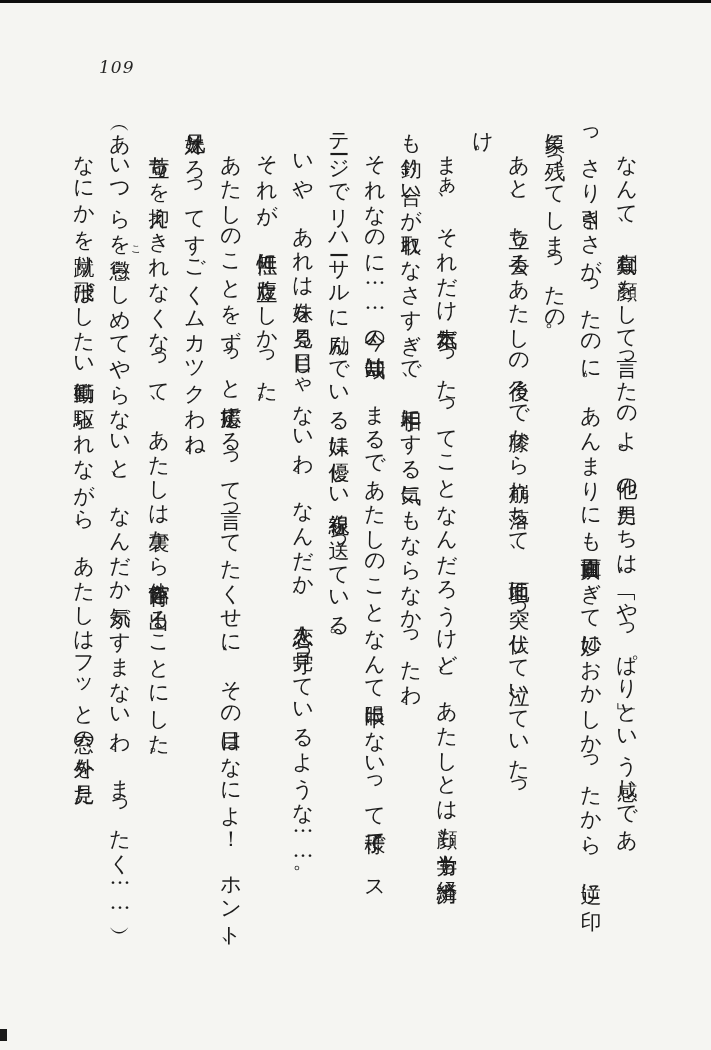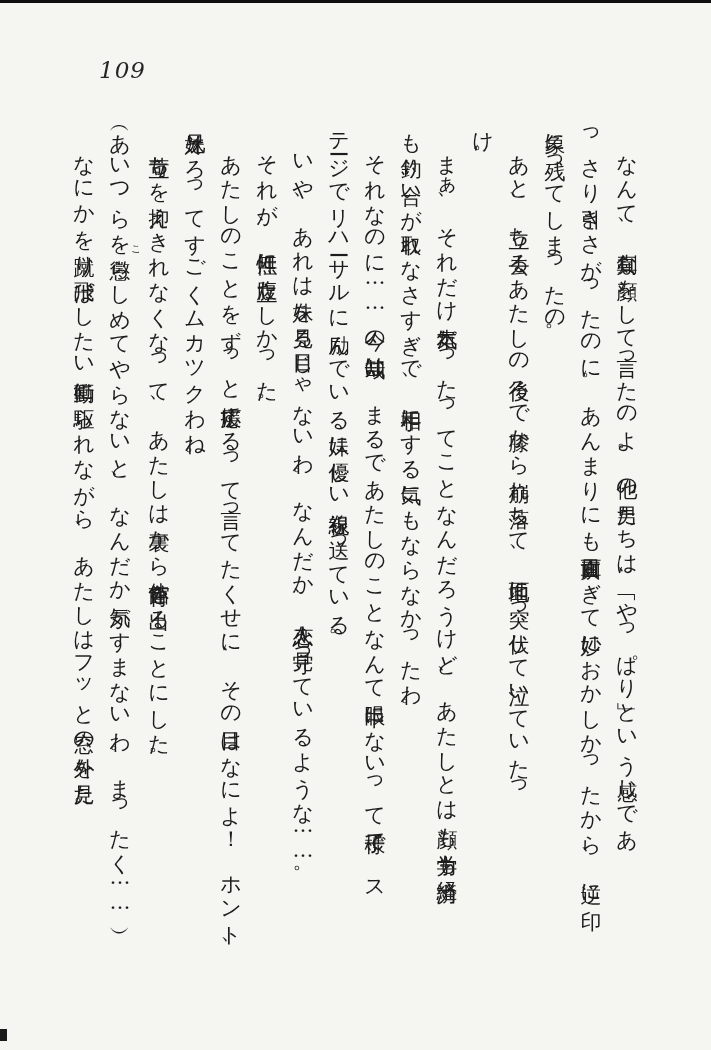--- a/index.html
+++ b/index.html
@@ -20,21 +20,21 @@
   .scan-artifact {
     position: absolute;
     left: 0; bottom: 9px;
     width: 7px; height: 12px;
     background: #1a1a1a;
   }
   .page-number {
     position: absolute;
     top: 57px;
     left: 99px;
-    font-size: 23px;
+    font-size: 17px;
     font-style: italic;
     letter-spacing: 1px;
     color: #262626;
   }
   .text-block {
     position: absolute;
     top: 118px;
     right: 66px;
     height: 840px;
     writing-mode: vertical-rl;

